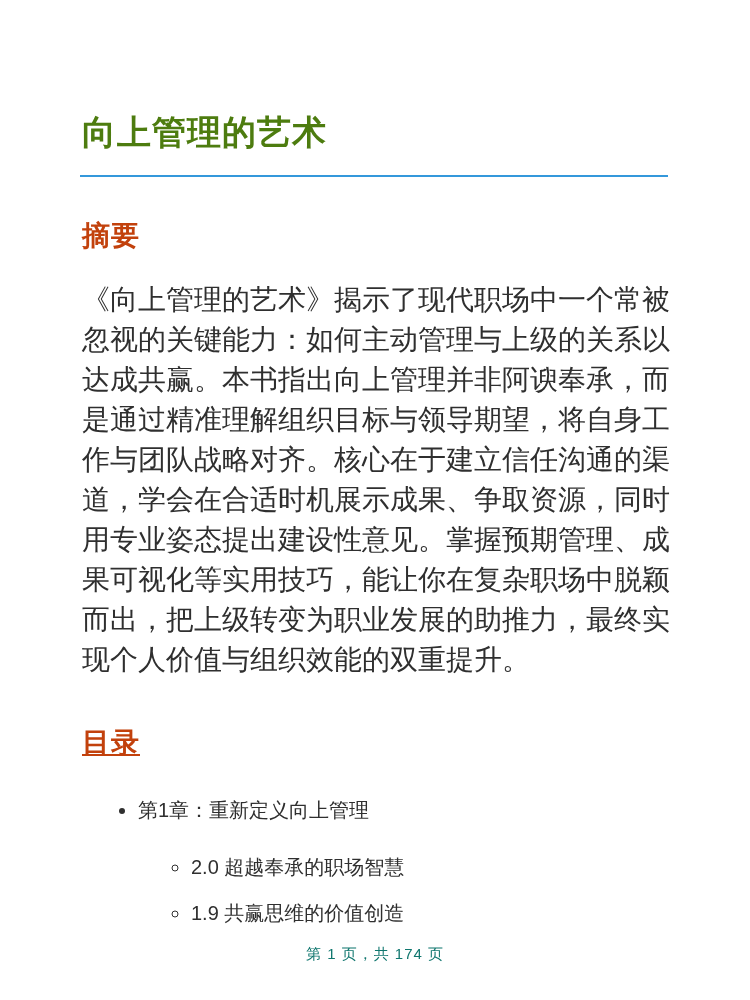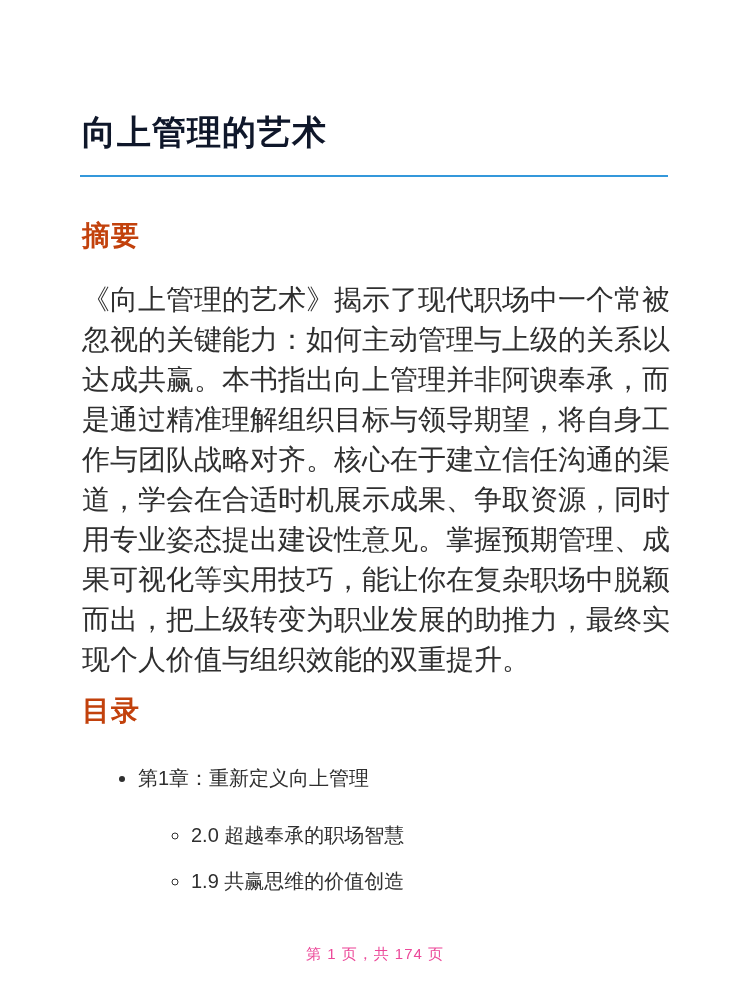--- a/index.html
+++ b/index.html
@@ -17,21 +17,21 @@
     -webkit-font-smoothing: antialiased;
   }
   .content {
     padding: 112px 80px 0 82px;
   }
   .doc-title {
     margin: 0;
     font-size: 34px;
     line-height: 1.2;
     font-weight: 700;
-    color: #0f172a;
+    color: #4d7c0f;
     letter-spacing: 1px;
   }
   .title-rule {
     border: none;
     border-top: 2px solid #3498db;
     margin: 22px 2px 0 -2px;
   }
   .section-heading {
     margin: 42px 0 0 0;
     font-size: 28px;
@@ -41,21 +41,22 @@
     letter-spacing: 1px;
   }
   .abstract-text {
     margin: 28px 0 0 0;
     font-size: 28px;
     line-height: 40px;
     text-align: justify;
     color: #2f2f2f;
   }
   .toc-heading {
-    margin-top: 14px;
+    margin-top: 46px;
+    text-decoration: underline;
   }
   ul.toc-list {
     margin: 30px 0 0 0;
     padding: 0 0 0 56px;
     list-style-type: disc;
     font-size: 20px;
     color: #2f2f2f;
   }
   li.toc-chapter {
     line-height: 40px;
@@ -69,21 +70,21 @@
     line-height: 40px;
     margin-bottom: 6px;
   }
   .page-footer {
     position: absolute;
     left: 0;
     right: 0;
     bottom: 36px;
     text-align: center;
     font-size: 15px;
-    color: #ec4899;
+    color: #0f766e;
     letter-spacing: 1px;
   }
 </style>
 </head>
 <body>
 
 <div class="content">
 
   <h1 class="doc-title">向上管理的艺术</h1>
 

